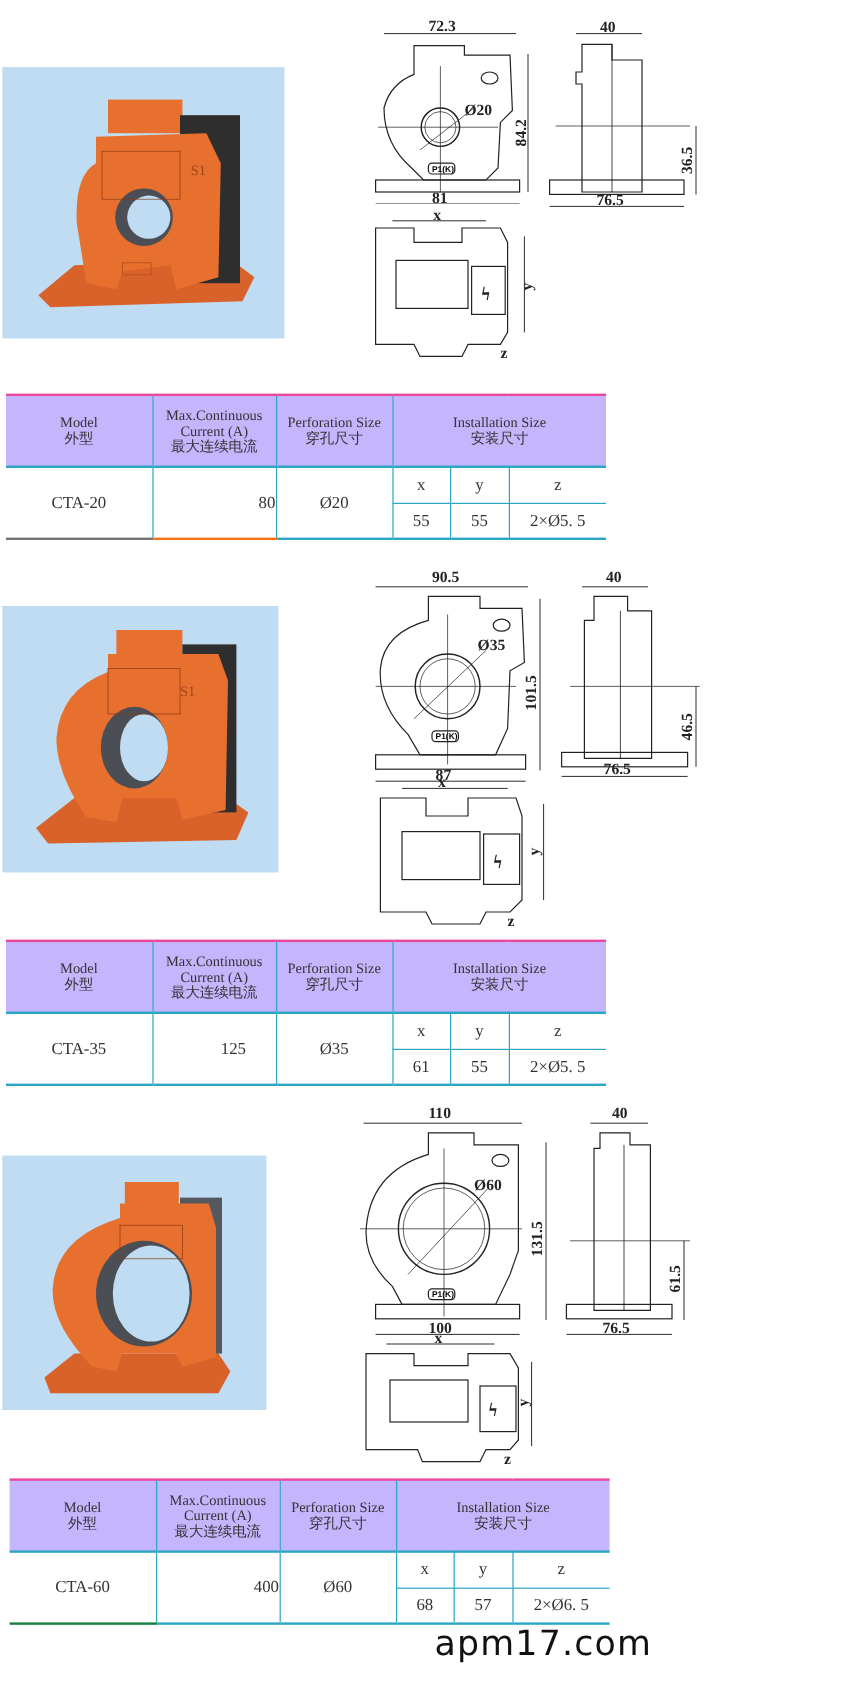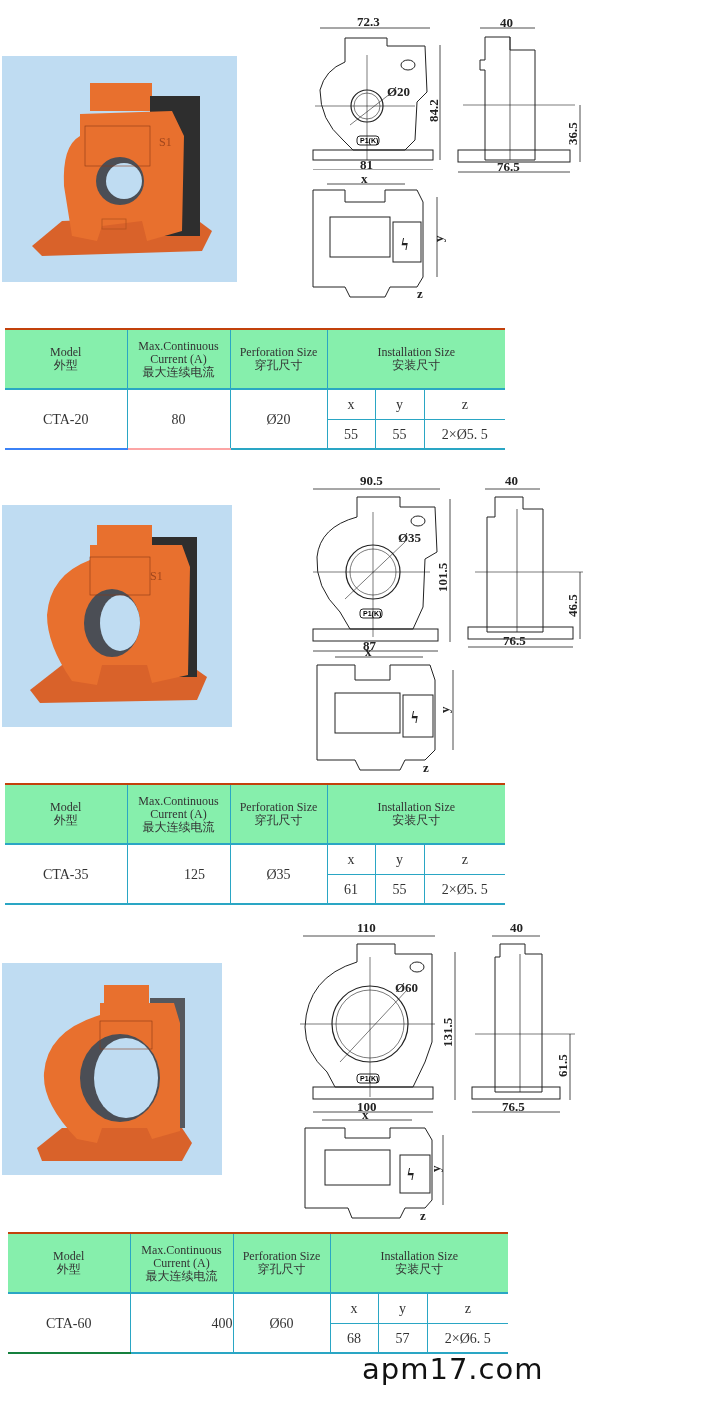--- a/index.html
+++ b/index.html
@@ -5,21 +5,21 @@
   html,body{margin:0;padding:0;background:#ffffff;}
   body{width:720px;height:1422px;position:relative;overflow:hidden;font-family:"Liberation Serif","DejaVu Serif",serif;color:#222;}
   .section{position:absolute;left:0;width:720px;}
   .photo{position:absolute;background:#bfdcf2;overflow:hidden;}
   .photo svg{display:block;width:100%;height:100%;}
   .drawing{position:absolute;font-weight:bold;}
   .drawing svg{display:block;}
   .dim{font-family:"Liberation Serif","DejaVu Serif",serif;font-size:13px;fill:#222;}
   table.spec{position:absolute;border-collapse:collapse;font-size:12px;}
   table.spec td{border-left:1px solid #2aa6c4;border-right:1px solid #2aa6c4;text-align:center;vertical-align:middle;padding:0;line-height:13px;color:#333;}
-  table.spec tr.head td{background:#86efac;border-top:2px solid #c2410c;border-bottom:2px solid #2aa6c4;height:58px;font-family:Liberation Serif, serif;}
+  table.spec tr.head td{background:#c4b5fd;border-top:2px solid #ec4899;border-bottom:2px solid #2aa6c4;height:58px;font-family:Liberation Serif, serif;}
   table.spec tr.row1 td{border-bottom:1px solid #2aa6c4;height:29px;font-size:14px;}
   table.spec tr.row2 td{border-bottom:2px solid #2aa6c4;height:28px;font-size:14px;}
   table.spec td.first{border-left:none;}
   table.spec td.last{border-right:none;margin-left:32px;}
   table.spec .val{font-size:15px;}
   .footer{position:absolute;left:362px;top:1352px;font-family:"DejaVu Sans","Liberation Sans",sans-serif;font-size:29px;color:#111;letter-spacing:1px;}
 </style>
 </head>
 <body>
 
@@ -100,22 +100,22 @@
         <col style="width:81px">
       </colgroup>
     <tbody>
         <tr class="head">
       <td class="first"><span>Model</span><br><span>外型</span></td>
       <td><span>Max.Continuous</span><br><span>Current (A)</span><br><span>最大连续电流</span></td>
       <td><span>Perforation Size</span><br><span>穿孔尺寸</span></td>
       <td class="last" colspan="3"><span>Installation Size</span><br><span>安装尺寸</span></td>
     </tr>
     <tr class="row1">
-      <td class="first val" rowspan="2" style="border-bottom:2px solid #3b82f6;">CTA-20</td>
-      <td class="val" rowspan="2" style="border-bottom:2px solid #fca5a5;">80</td>
+      <td class="first val" rowspan="2" style="border-bottom:2px solid #737373;">CTA-20</td>
+      <td class="val" rowspan="2" style="border-bottom:2px solid #f97316;text-align:right;">80</td>
       <td class="val" rowspan="2" style="border-bottom:2px solid #2aa6c4;">Ø20</td>
       <td>x</td>
       <td>y</td>
       <td class="last">z</td>
     </tr>
     <tr class="row2">
       <td>55</td>
       <td>55</td>
       <td class="last">2×Ø5. 5</td>
     </tr>

